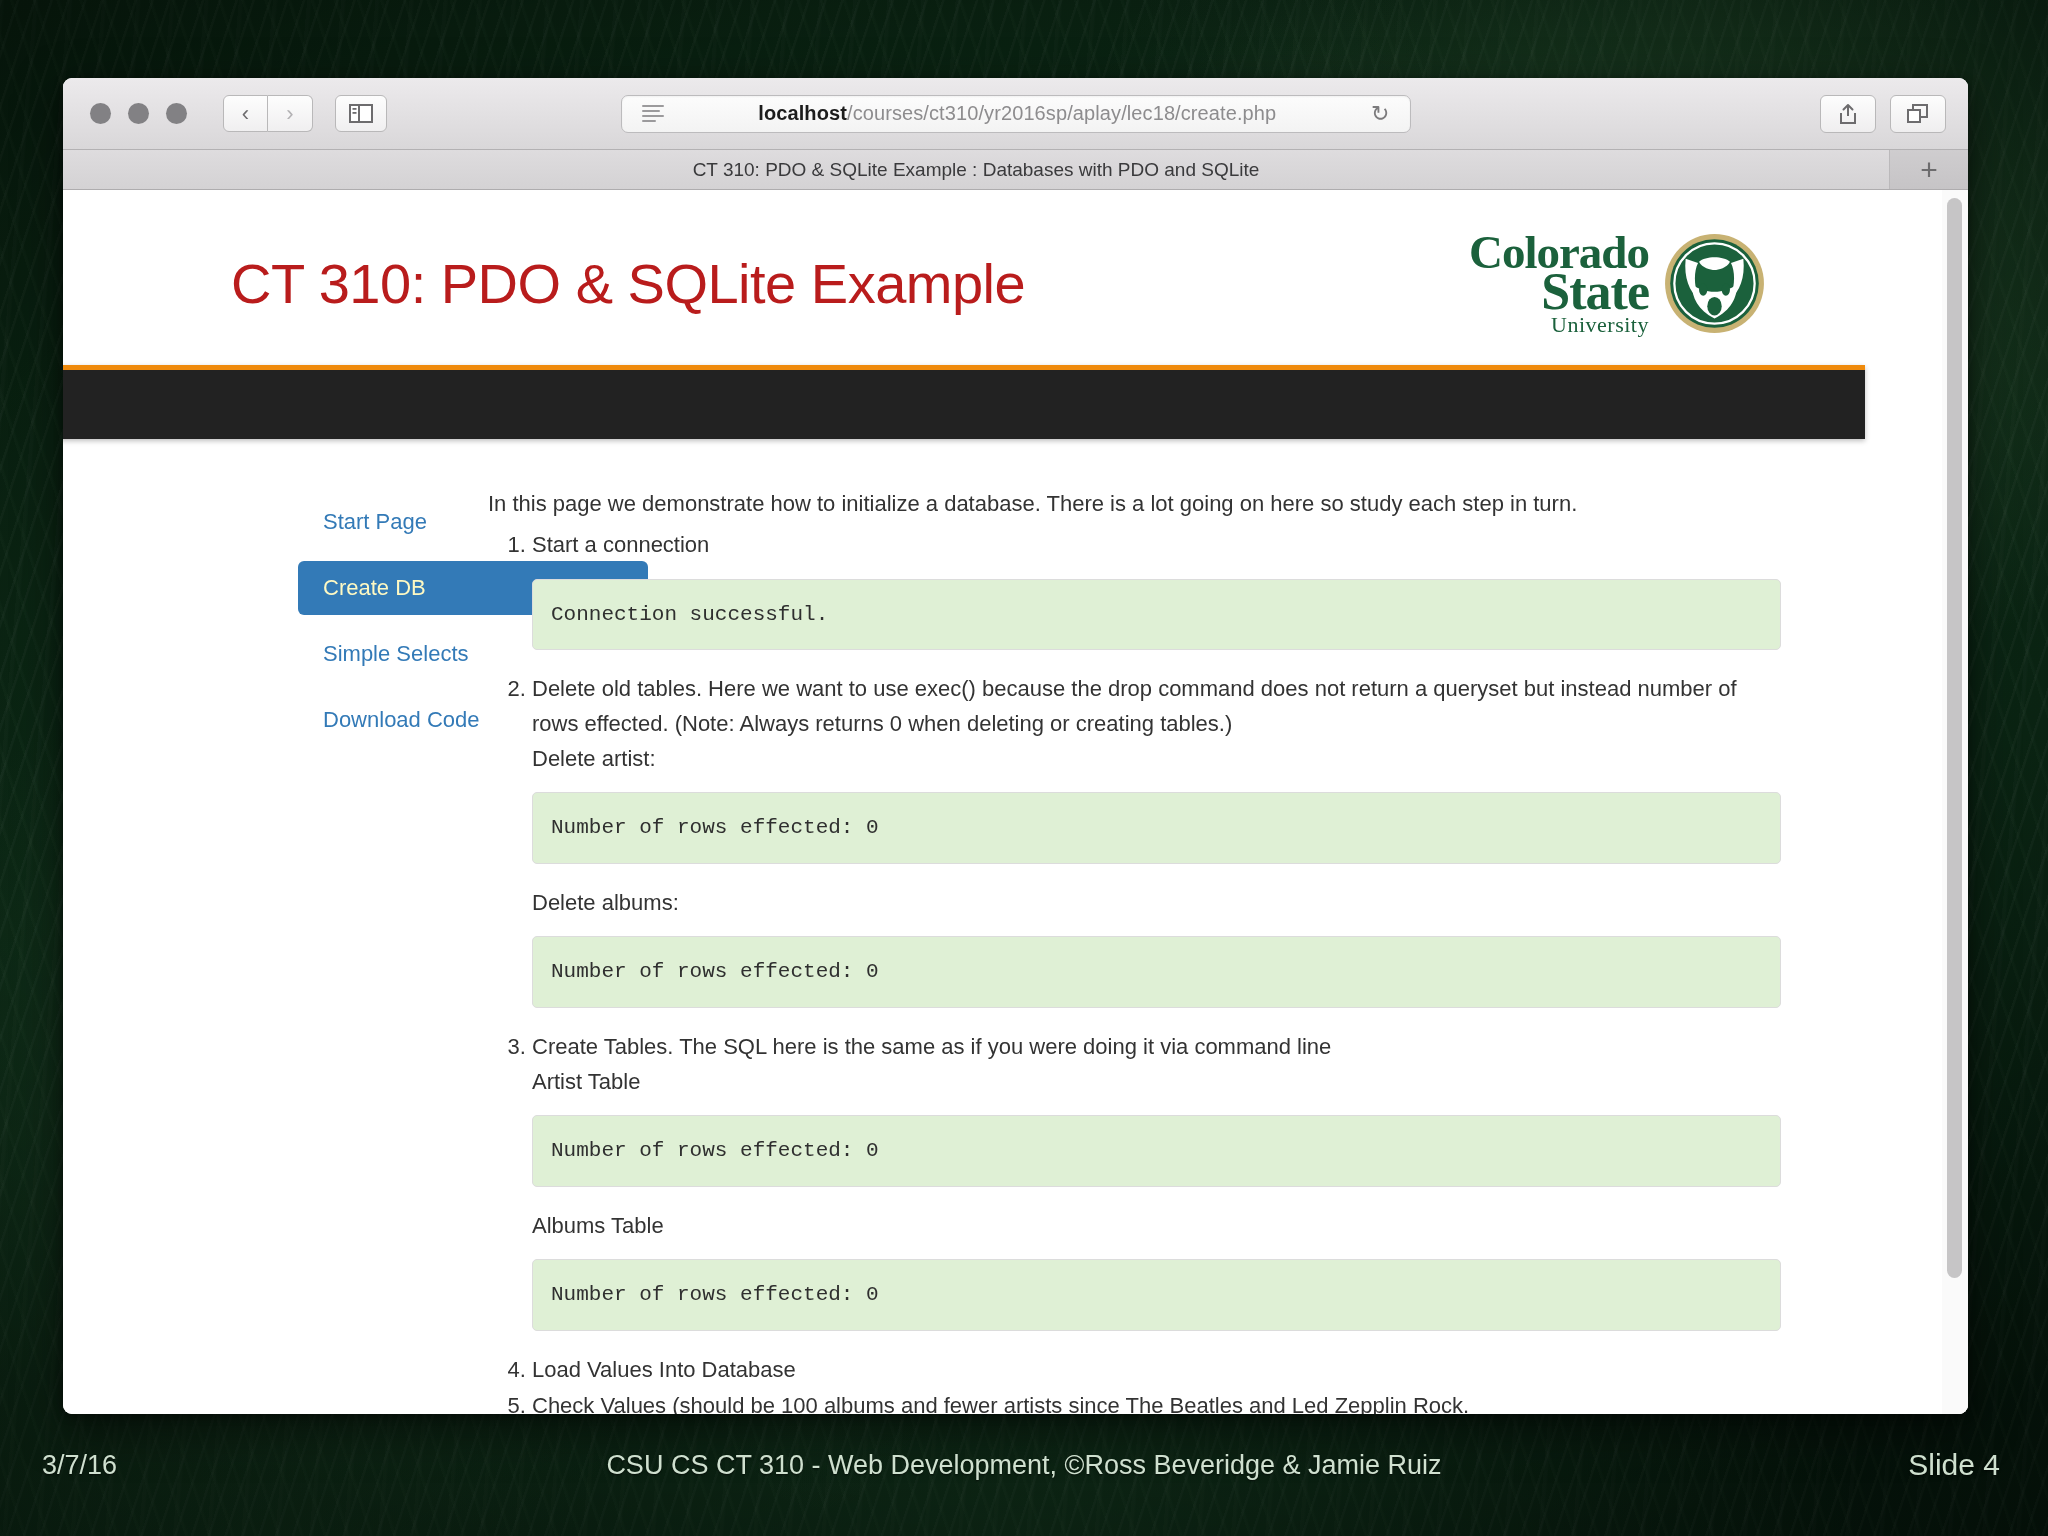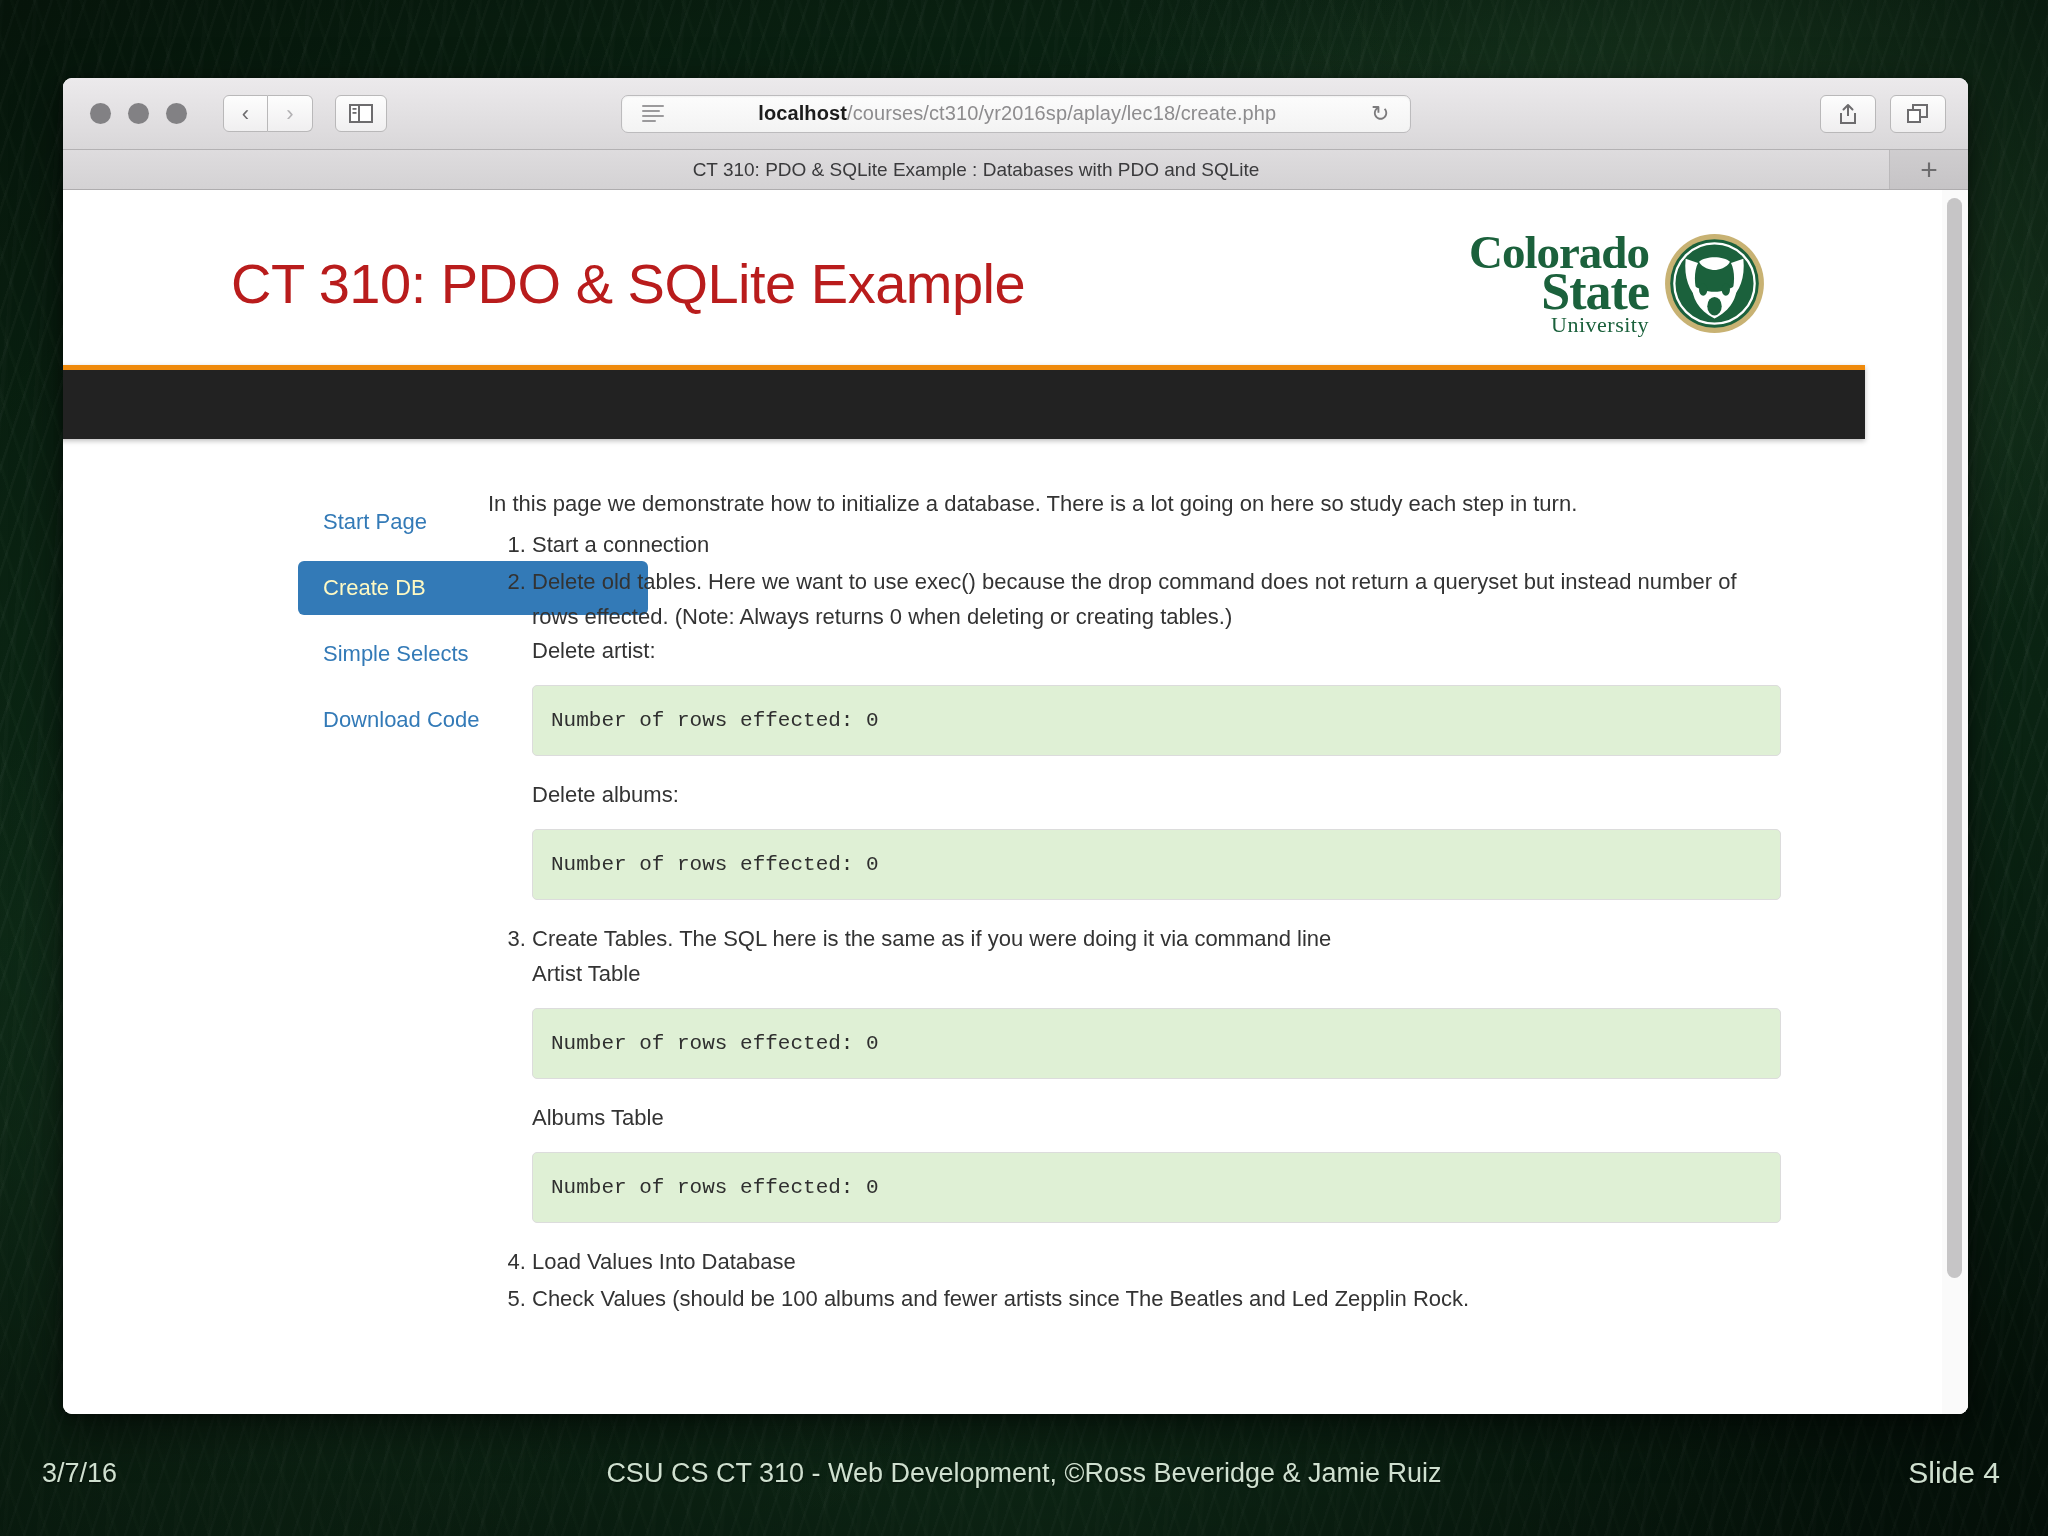--- a/index.html
+++ b/index.html
@@ -167,21 +167,21 @@
 
   .pagescroll {
     position: absolute; right: 6px; top: 8px;
     width: 15px; height: 1080px;
     background: #c6c5c6; border-radius: 8px;
   }
   .scrolltrack { position:absolute; right:0; top:0; bottom:0; width: 26px; background: #fafafa; }
 
   
   .slide-footer {
-    position: absolute; left: 0; right: 0; bottom: 8px;
+    position: absolute; left: 0; right: 0; bottom: 16px;
     height: 110px;
     display: flex; align-items: center;
     color: #cfe0cf;
     font-family: "Liberation Sans", sans-serif;
     font-size: 27px;
     text-shadow: 0 1px 2px rgba(0,0,0,0.6);
     justify-content: center;
   }
   .f-date { position: absolute; left: 42px; }
   .f-center { width: 100%; text-align: center; }
@@ -294,20 +294,21 @@
           <a class="navitem">Download Code</a>
         </nav>
 
         <main class="content">
           <p class="intro">In this page we demonstrate how to initialize a database. There is a lot going on here so study each step in turn.</p>
 
           <ol class="steps">
 
             <li>
               <span>Start a connection</span>
+              <pre class="out">Connection successful.</pre>
             </li>
 
             <li>
               <span>Delete old tables. Here we want to use exec() because the drop command does not return a queryset but instead number of rows effected. (Note: Always returns 0 when deleting or creating tables.)</span><br>
               <span class="sublabel">Delete artist:</span>
               <pre class="out">Number of rows effected: 0</pre>
               <span class="sublabel">Delete albums:</span>
               <pre class="out">Number of rows effected: 0</pre>
             </li>
 

